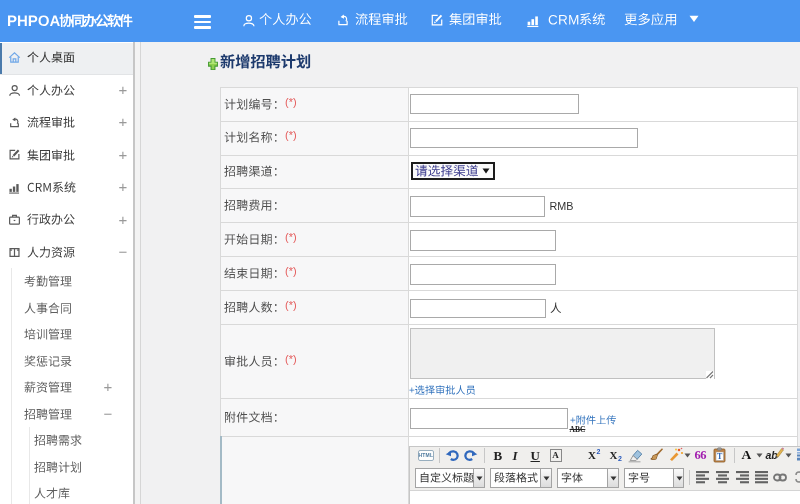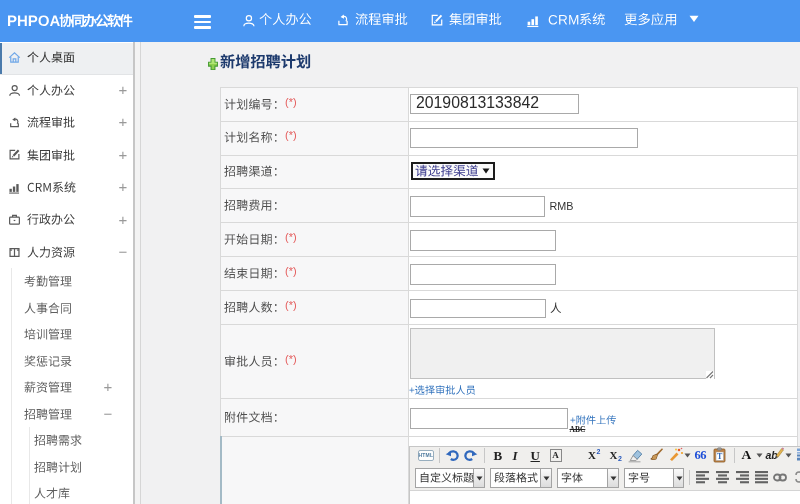--- a/index.html
+++ b/index.html
@@ -231,21 +231,20 @@
     </svg>
 <div style="position:absolute;left:285px;top:298.5px;font:11px 'Liberation Sans',sans-serif;color:#e45c5c">(*)</div>
 <svg style="position:absolute;left:224px;top:352.58px;overflow:visible" width="63" height="16.32">
       <path transform="translate(0,12.72)" d="M5.1 -9.9C5.3 -9.6 5.5 -9.1 5.7 -8.8H1V-6.8H1.9V-7.9H10.1V-6.8H11V-8.8H6.5L6.7 -8.9C6.6 -9.2 6.3 -9.8 6.1 -10.2ZM2.6 -3.5H5.5V-2.1H2.6ZM2.6 -4.3V-5.6H5.5V-4.3ZM9.4 -3.5V-2.1H6.5V-3.5ZM9.4 -4.3H6.5V-5.6H9.4ZM5.5 -7.5V-6.4H1.7V-0.6H2.6V-1.3H5.5V0.9H6.5V-1.3H9.4V-0.7H10.3V-6.4H6.5V-7.5Z M14.4 -10.1V-7.7H12.8V-6.8H14.4V-4.2C13.7 -4 13.1 -3.9 12.6 -3.7L12.9 -2.9L14.4 -3.3V-0.2C14.4 -0 14.3 0 14.2 0C14 0 13.5 0.1 12.9 0C13.1 0.3 13.2 0.6 13.2 0.9C14 0.9 14.5 0.9 14.9 0.7C15.2 0.6 15.3 0.3 15.3 -0.2V-3.6L16.8 -4L16.7 -4.8L15.3 -4.4V-6.8H16.6V-7.7H15.3V-10.1ZM17.2 0.8C17.4 0.6 17.7 0.4 19.8 -0.6C19.8 -0.8 19.7 -1.1 19.7 -1.4L18.1 -0.7V-5.4H19.8V-6.2H18.1V-9.9H17.2V-0.9C17.2 -0.4 16.9 -0.2 16.7 -0C16.9 0.2 17.1 0.5 17.2 0.8ZM22.8 -7.3C22.4 -6.8 21.7 -6.2 21.1 -5.8V-9.9H20.2V-0.8C20.2 0.4 20.5 0.7 21.3 0.7C21.5 0.7 22.4 0.7 22.6 0.7C23.5 0.7 23.7 0.1 23.7 -1.5C23.5 -1.5 23.1 -1.7 22.9 -1.9C22.9 -0.6 22.8 -0.2 22.6 -0.2C22.4 -0.2 21.6 -0.2 21.5 -0.2C21.2 -0.2 21.1 -0.3 21.1 -0.8V-4.8C21.9 -5.3 22.8 -6 23.5 -6.7Z M29.9 -10C29.8 -8.2 29.9 -2.3 24.9 0.2C25.2 0.4 25.5 0.7 25.6 0.9C28.6 -0.7 29.9 -3.3 30.4 -5.8C31 -3.5 32.3 -0.6 35.3 0.9C35.5 0.6 35.7 0.3 36 0.1C31.7 -1.8 31 -6.8 30.8 -8.3C30.9 -9 30.9 -9.6 30.9 -10Z M39.8 -8.8H45.4V-7.4H39.8ZM38.9 -9.5V-6.6H46.4V-9.5ZM42.1 -3.9V-2.8C42.1 -1.9 41.7 -0.6 37.4 0.3C37.6 0.5 37.9 0.8 38 1C42.5 0 43 -1.5 43 -2.8V-3.9ZM42.9 -0.8C44.4 -0.3 46.4 0.5 47.4 1L47.8 0.2C46.8 -0.3 44.8 -1 43.4 -1.4ZM38.5 -5.5V-1.1H39.4V-4.7H45.9V-1.2H46.9V-5.5Z M51.8 -5.8C52.3 -5.8 52.7 -6.2 52.7 -6.7C52.7 -7.3 52.3 -7.6 51.8 -7.6C51.3 -7.6 50.9 -7.3 50.9 -6.7C50.9 -6.2 51.3 -5.8 51.8 -5.8ZM51.8 0C52.3 0 52.7 -0.3 52.7 -0.9C52.7 -1.4 52.3 -1.8 51.8 -1.8C51.3 -1.8 50.9 -1.4 50.9 -0.9C50.9 -0.3 51.3 0 51.8 0Z" fill="#4f4f4f"></path>
     </svg>
 <div style="position:absolute;left:285px;top:352.5px;font:11px 'Liberation Sans',sans-serif;color:#e45c5c">(*)</div>
 <svg style="position:absolute;left:224px;top:408.58px;overflow:visible" width="63" height="16.32">
       <path transform="translate(0,12.72)" d="M6.9 -5C7.3 -4.1 7.9 -2.9 8.1 -2.2L8.9 -2.6C8.6 -3.3 8.1 -4.4 7.6 -5.3ZM9.6 -9.9V-7.3H6.6V-6.5H9.6V-0.2C9.6 0 9.6 0 9.4 0.1C9.2 0.1 8.6 0.1 8 0C8.1 0.3 8.2 0.7 8.3 0.9C9.2 0.9 9.7 0.9 10 0.8C10.4 0.6 10.5 0.3 10.5 -0.2V-6.5H11.6V-7.3H10.5V-9.9ZM6.2 -10.1C5.7 -8.3 4.8 -6.6 3.8 -5.5C4 -5.3 4.3 -4.9 4.4 -4.7C4.7 -5.1 5 -5.5 5.2 -5.9V0.9H6.1V-7.4C6.4 -8.2 6.8 -9 7 -9.9ZM1 -9.6V1H1.8V-8.7H3.3C3 -7.9 2.7 -6.8 2.4 -5.9C3.2 -4.9 3.4 -4.1 3.4 -3.4C3.4 -3 3.3 -2.7 3.1 -2.5C3.1 -2.5 2.9 -2.4 2.8 -2.4C2.6 -2.4 2.4 -2.4 2.2 -2.4C2.3 -2.2 2.4 -1.9 2.4 -1.6C2.6 -1.6 2.9 -1.6 3.1 -1.7C3.4 -1.7 3.6 -1.8 3.7 -1.9C4 -2.1 4.2 -2.6 4.2 -3.3C4.2 -4.1 4 -5 3.2 -6C3.6 -7 4 -8.2 4.3 -9.3L3.7 -9.6L3.6 -9.6Z M16 -4.1V-3.2H19.4V1H20.3V-3.2H23.6V-4.1H20.3V-6.7H23.1V-7.6H20.3V-9.9H19.4V-7.6H17.8C18 -8.2 18.1 -8.7 18.2 -9.3L17.4 -9.5C17.1 -7.9 16.6 -6.4 15.9 -5.4C16.1 -5.3 16.5 -5 16.7 -4.9C17 -5.4 17.3 -6 17.6 -6.7H19.4V-4.1ZM15.4 -10C14.8 -8.2 13.7 -6.4 12.6 -5.2C12.7 -5 13 -4.6 13.1 -4.4C13.5 -4.8 13.8 -5.2 14.2 -5.8V0.9H15.1V-7.2C15.5 -8 15.9 -8.9 16.3 -9.8Z M29.5 -9.9C29.8 -9.3 30.2 -8.5 30.4 -8L31.4 -8.3C31.2 -8.8 30.8 -9.6 30.4 -10.2ZM25 -8V-7.1H26.9C27.6 -5.3 28.5 -3.7 29.8 -2.4C28.4 -1.3 26.8 -0.5 24.8 0.1C25 0.3 25.3 0.7 25.4 0.9C27.4 0.3 29.1 -0.6 30.4 -1.8C31.8 -0.6 33.4 0.3 35.4 0.9C35.5 0.6 35.8 0.2 36 0C34.1 -0.4 32.5 -1.3 31.1 -2.4C32.3 -3.6 33.3 -5.2 34 -7.1H35.8V-8ZM30.4 -3C29.3 -4.2 28.4 -5.5 27.8 -7.1H32.9C32.3 -5.5 31.5 -4.1 30.4 -3Z M46.8 -9.3C46.6 -8.4 46.1 -7.2 45.6 -6.4L46.4 -6.2C46.8 -6.9 47.3 -8.1 47.7 -9.1ZM41.4 -9C41.8 -8.1 42.2 -7 42.4 -6.3L43.2 -6.6C43 -7.3 42.5 -8.4 42.1 -9.3ZM38.9 -10.1V-7.5H37.2V-6.7H38.8C38.4 -5 37.7 -3.1 36.9 -2.1C37.1 -1.9 37.3 -1.5 37.4 -1.3C38 -2.1 38.5 -3.4 38.9 -4.8V0.9H39.8V-5.1C40.1 -4.5 40.6 -3.7 40.8 -3.3L41.3 -4C41.1 -4.4 40.1 -5.8 39.8 -6.2V-6.7H41.3V-7.5H39.8V-10.1ZM41 -0.8V0.1H46.7V0.9H47.6V-5.7H44.9V-10H44.1V-5.7H41.3V-4.8H46.7V-3.2H41.4V-2.4H46.7V-0.8Z M51.8 -5.8C52.3 -5.8 52.7 -6.2 52.7 -6.7C52.7 -7.3 52.3 -7.6 51.8 -7.6C51.3 -7.6 50.9 -7.3 50.9 -6.7C50.9 -6.2 51.3 -5.8 51.8 -5.8ZM51.8 0C52.3 0 52.7 -0.3 52.7 -0.9C52.7 -1.4 52.3 -1.8 51.8 -1.8C51.3 -1.8 50.9 -1.4 50.9 -0.9C50.9 -0.3 51.3 0 51.8 0Z" fill="#4f4f4f"></path>
     </svg>
 <div style="position:absolute;left:410px;top:93.5px;width:168.5px;height:20.5px;background:#fff;border:1px solid #a9a9a9;box-sizing:border-box"></div>
-<div style="position:absolute;left:416px;top:94.2px;font:15.8px 'Liberation Sans',sans-serif;color:#2b2b2b">20190813133842</div>
 <div style="position:absolute;left:409.5px;top:127.5px;width:228px;height:20.5px;background:#fff;border:1px solid #a9a9a9;box-sizing:border-box"></div>
 <div style="position:absolute;left:410.5px;top:161.5px;width:84px;height:18.5px;background:#fbfbfb;border:2px solid #1c1c1c;box-sizing:border-box"></div>
 <svg style="position:absolute;left:415px;top:162.338px;overflow:visible" width="65.5" height="17.272">
       <path transform="translate(0,13.462)" d="M1.4 -9.8C2 -9.2 2.9 -8.4 3.3 -7.8L3.9 -8.5C3.5 -9 2.6 -9.8 2 -10.4ZM0.5 -6.7V-5.8H2.4V-1.1C2.4 -0.6 2.1 -0.2 1.8 -0C2 0.2 2.2 0.6 2.3 0.8C2.5 0.5 2.8 0.3 5 -1.4C4.9 -1.6 4.7 -2 4.7 -2.2L3.4 -1.2V-6.7ZM6.3 -2.7H10.3V-1.7H6.3ZM6.3 -3.4V-4.3H10.3V-3.4ZM7.8 -10.7V-9.7H4.9V-8.9H7.8V-8.1H5.2V-7.4H7.8V-6.6H4.5V-5.8H12.2V-6.6H8.7V-7.4H11.4V-8.1H8.7V-8.9H11.8V-9.7H8.7V-10.7ZM5.4 -5.1V1H6.3V-1H10.3V-0.1C10.3 0.1 10.2 0.1 10 0.2C9.9 0.2 9.2 0.2 8.6 0.1C8.7 0.4 8.8 0.7 8.9 1C9.8 1 10.4 1 10.7 0.8C11.1 0.7 11.2 0.4 11.2 -0.1V-5.1Z M13.5 -9.7C14.2 -9.1 15.1 -8.2 15.4 -7.6L16.2 -8.2C15.8 -8.8 14.9 -9.7 14.2 -10.2ZM18.4 -10.3C18.1 -9.2 17.5 -8 16.8 -7.3C17.1 -7.2 17.5 -6.9 17.7 -6.8C17.9 -7.1 18.2 -7.6 18.5 -8.1H20.4V-6.2H16.8V-5.4H19.1C18.8 -3.7 18.3 -2.5 16.4 -1.8C16.6 -1.7 16.9 -1.3 17 -1.1C19.1 -1.9 19.8 -3.4 20 -5.4H21.3V-2.4C21.3 -1.5 21.5 -1.2 22.5 -1.2C22.7 -1.2 23.5 -1.2 23.7 -1.2C24.5 -1.2 24.8 -1.6 24.9 -3.2C24.6 -3.3 24.2 -3.4 24 -3.6C24 -2.2 24 -2.1 23.6 -2.1C23.5 -2.1 22.8 -2.1 22.6 -2.1C22.3 -2.1 22.3 -2.1 22.3 -2.4V-5.4H24.8V-6.2H21.3V-8.1H24.2V-8.9H21.3V-10.6H20.4V-8.9H18.9C19 -9.3 19.2 -9.7 19.3 -10.1ZM15.9 -5.8H13.4V-4.9H15V-1.1C14.4 -0.8 13.8 -0.3 13.3 0.2L13.9 1C14.6 0.2 15.3 -0.4 15.8 -0.4C16.1 -0.4 16.5 -0.1 17 0.2C17.8 0.7 18.8 0.9 20.3 0.9C21.6 0.9 23.7 0.8 24.7 0.7C24.7 0.5 24.9 -0 25 -0.3C23.7 -0.1 21.8 -0 20.3 -0C19 -0 17.9 -0.1 17.1 -0.6C16.5 -0.9 16.2 -1.2 15.9 -1.3Z M27.6 -10.7V-8.1H26V-7.2H27.6V-4.5C27 -4.3 26.4 -4.1 25.9 -4L26.1 -3.1L27.6 -3.6V-0.2C27.6 0 27.6 0.1 27.4 0.1C27.3 0.1 26.8 0.1 26.2 0.1C26.4 0.3 26.5 0.7 26.5 1C27.3 1 27.8 1 28.1 0.8C28.5 0.6 28.6 0.4 28.6 -0.2V-3.9L30 -4.4L29.9 -5.2L28.6 -4.8V-7.2H30.1V-8.1H28.6V-10.7ZM35.6 -9.1C35.2 -8.5 34.5 -7.9 33.8 -7.4C33.1 -7.9 32.6 -8.5 32.2 -9.1ZM30.4 -10V-9.1H31.2C31.7 -8.3 32.3 -7.5 33.1 -6.9C32.1 -6.3 31 -5.9 29.9 -5.6C30.1 -5.4 30.3 -5.1 30.4 -4.8C31.5 -5.2 32.7 -5.7 33.8 -6.3C34.8 -5.7 35.9 -5.1 37.2 -4.8C37.3 -5.1 37.6 -5.4 37.8 -5.6C36.6 -5.9 35.5 -6.3 34.5 -6.9C35.5 -7.6 36.4 -8.6 36.9 -9.7L36.4 -10L36.2 -10ZM33.3 -5.2V-4.1H30.7V-3.3H33.3V-1.9H30V-1.1H33.3V1H34.2V-1.1H37.6V-1.9H34.2V-3.3H36.6V-4.1H34.2V-5.2Z M38.6 -8.3C39.4 -8 40.4 -7.6 40.8 -7.2L41.3 -7.9C40.8 -8.3 39.8 -8.7 39.1 -8.9ZM39.6 -10.1C40.3 -9.8 41.2 -9.4 41.7 -9L42.2 -9.7C41.7 -10 40.7 -10.4 40 -10.7ZM39 -4.5 39.6 -3.8C40.5 -4.6 41.4 -5.7 42.2 -6.6L41.7 -7.3C40.8 -6.3 39.7 -5.1 39 -4.5ZM49.8 -10.2H42.8V-4.4H43.9V-3.3H38.8V-2.5H43C41.9 -1.4 40.2 -0.4 38.6 0.1C38.8 0.2 39.1 0.6 39.2 0.8C40.9 0.2 42.8 -0.9 43.9 -2.2V1H44.9V-2.2C46.1 -0.9 48 0.2 49.7 0.7C49.8 0.5 50.1 0.1 50.3 -0.1C48.7 -0.5 46.9 -1.4 45.8 -2.5H50.1V-3.3H44.9V-4.4H50V-5.1H43.8V-6.1H49.2V-8.6H43.8V-9.5H49.8ZM43.8 -7.9H48.3V-6.8H43.8Z M51.6 -9.7C52.3 -9.1 53.1 -8.2 53.4 -7.6L54.2 -8.1C53.8 -8.7 53 -9.6 52.3 -10.2ZM56.6 -4.7H60.8V-3.6H56.6ZM56.6 -2.9H60.8V-1.9H56.6ZM56.6 -6.4H60.8V-5.3H56.6ZM55.7 -7.1V-1.1H61.8V-7.1H58.7C58.9 -7.4 59 -7.8 59.2 -8.2H62.8V-9H60.5C60.8 -9.4 61.1 -9.9 61.4 -10.4L60.4 -10.7C60.2 -10.2 59.8 -9.5 59.5 -9H57.1L57.8 -9.3C57.6 -9.7 57.2 -10.3 56.8 -10.7L56.1 -10.4C56.4 -10 56.7 -9.4 56.9 -9H54.7V-8.2H58.1C58 -7.8 57.9 -7.5 57.8 -7.1ZM54.1 -6.1H51.4V-5.2H53.2V-1.3C52.6 -1.1 52 -0.6 51.3 0.1L51.9 0.9C52.6 0.1 53.2 -0.6 53.7 -0.6C54 -0.6 54.4 -0.2 54.9 0.1C55.8 0.6 56.9 0.7 58.4 0.7C59.6 0.7 61.8 0.6 62.8 0.6C62.8 0.3 62.9 -0.1 63 -0.3C61.8 -0.2 59.9 -0.1 58.4 -0.1C57 -0.1 55.9 -0.2 55.1 -0.7C54.7 -0.9 54.4 -1.1 54.1 -1.3Z" fill="#3c3c8e"></path>
     </svg>
 <svg style="position:absolute;left:482px;top:168px" width="8" height="6">
       <path d="M0.5 0.5 L7.5 0.5 L4 5.5 Z" fill="#161616"></path>
     </svg>
 <div style="position:absolute;left:409.5px;top:196px;width:135px;height:20.5px;background:#fff;border:1px solid #a9a9a9;box-sizing:border-box"></div>
 <div style="position:absolute;left:549.5px;top:199.5px;font:10.8px 'Liberation Sans',sans-serif;color:#333">RMB</div>
@@ -306,21 +305,21 @@
 <svg style="position:absolute;left:667.5px;top:447px" width="16" height="15" viewBox="0 0 16 15">
 <path d="M2 12.5 L8.5 5.5 L10.5 7.5 L4 14 Z" fill="#e89735"></path>
 <circle cx="11" cy="3" r="1.3" fill="#f05a28"></circle>
       <circle cx="14" cy="6" r="1.1" fill="#f0a028"></circle>
 <circle cx="8" cy="2.5" r="0.9" fill="#f0c028"></circle>
       <circle cx="13.5" cy="1.5" r="0.8" fill="#e06060"></circle>
     </svg>
 <svg style="position:absolute;left:683.5px;top:452.5px" width="7" height="5">
       <path d="M0.5 0.5 L6.5 0.5 L3.5 4.5 Z" fill="#555"></path>
     </svg>
-<div style="position:absolute;left:694.5px;top:447.5px;font:bold 12.5px 'Liberation Serif',serif;color:#1d4ed8;letter-spacing:-0.5px">66</div>
+<div style="position:absolute;left:694.5px;top:447.5px;font:bold 12.5px 'Liberation Serif',serif;color:#a21caf;letter-spacing:-0.5px">66</div>
 <svg style="position:absolute;left:712.5px;top:447px" width="14" height="16" viewBox="0 0 14 16">
 <rect x="1" y="2" width="11" height="13" rx="1" fill="#c08448" stroke="#8a5a24" stroke-width="0.8"></rect>
 <rect x="4.5" y="0.8" width="4" height="2.4" rx="0.8" fill="#9a9a9a" stroke="#777" stroke-width="0.6"></rect>
 <rect x="3" y="5" width="7.5" height="8.5" fill="#fff" stroke="#999" stroke-width="0.5"></rect>
 <text x="6.7" y="11.8" text-anchor="middle" font-family="Liberation Serif" font-size="8" font-weight="bold" fill="#2d64b5">T</text>
     </svg>
 <div style="position:absolute;left:741.5px;top:446.5px;font:bold 13.5px 'Liberation Serif',serif;color:#111">A</div>
 <svg style="position:absolute;left:755.5px;top:452.5px" width="7" height="5">
       <path d="M0.5 0.5 L6.5 0.5 L3.5 4.5 Z" fill="#555"></path>
     </svg>

